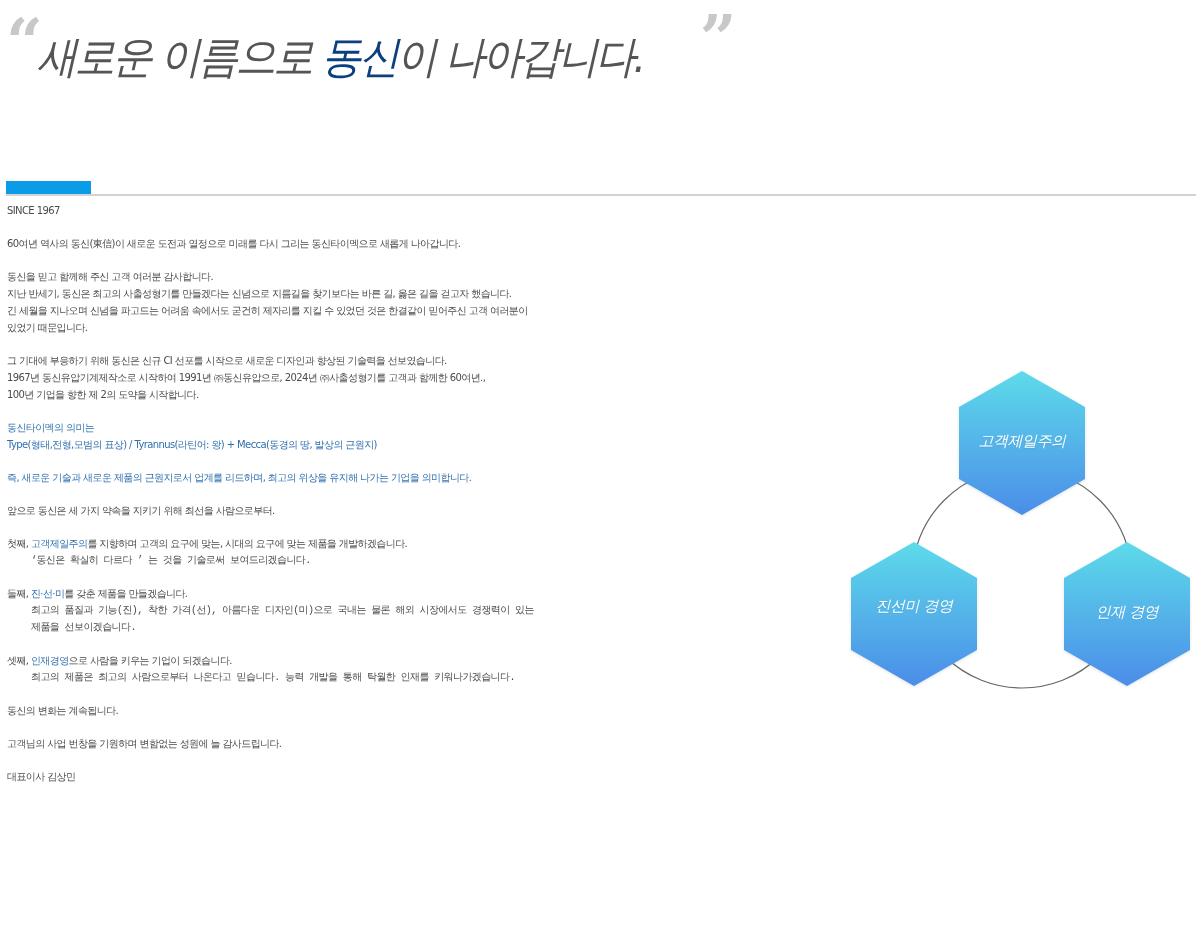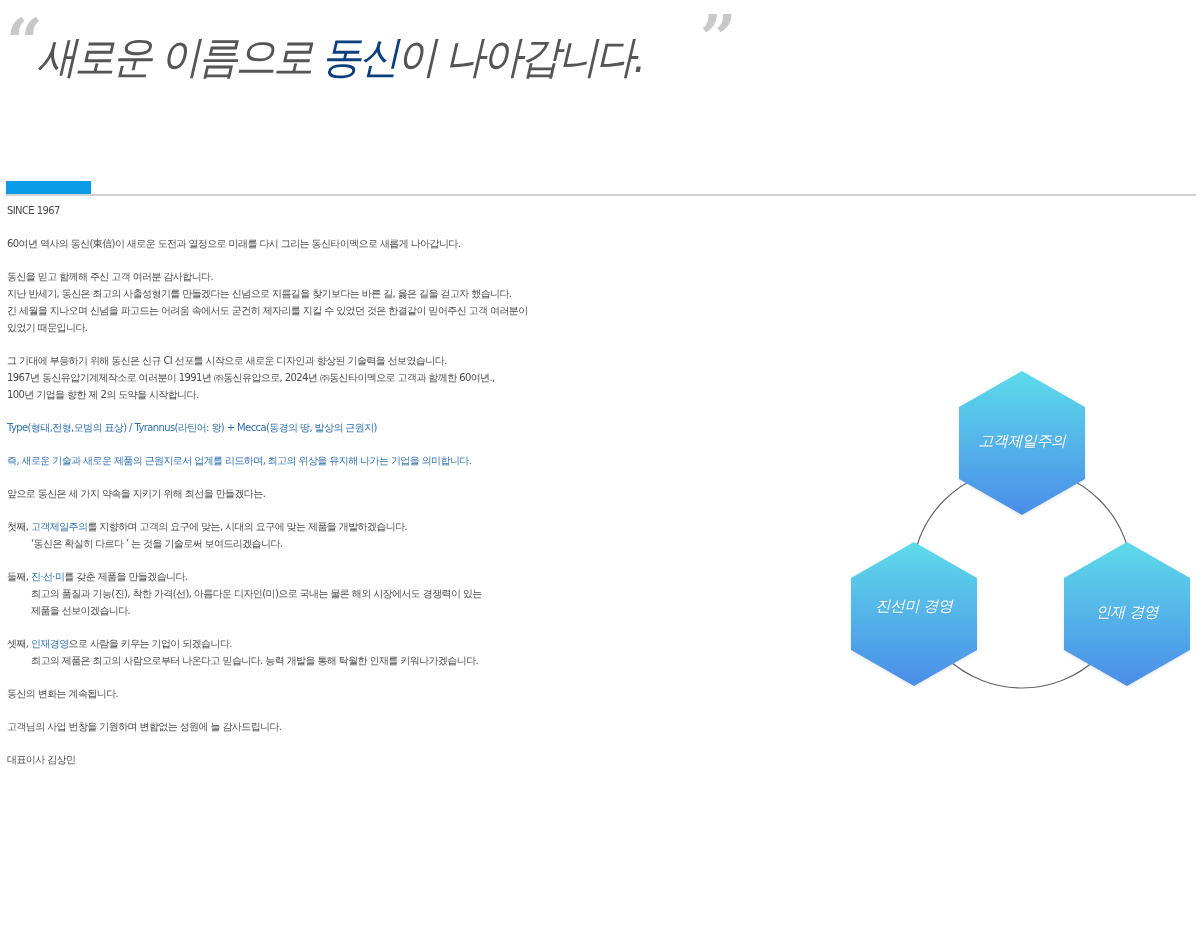--- a/index.html
+++ b/index.html
@@ -35,21 +35,21 @@
 
     .body-text {
       position: absolute; left: 7px; top: 202px; width: 760px;
       font-family: "DejaVu Sans", sans-serif;
       font-size: 10px; line-height: 17px; letter-spacing: -0.6px;
       color: #4a4a4a;
     }
     .body-text p { margin-bottom: 17px; }
     .body-text p.gap-sm { margin-bottom: 16px; }
     .body-text .line { display: block; white-space: nowrap; }
-    .body-text .indent { padding-left: 24px; }
+    .body-text .indent { padding-left: 24px; font-family: Liberation Mono, monospace; }
     .blue { color: #2f6fae; }
 
     .diagram { position: absolute; left: 840px; top: 360px; width: 360px; height: 340px; }
     .diagram svg { position: absolute; left: 0; top: 0; }
     .hex-label {
       position: absolute; width: 128px; text-align: center;
       color: #ffffff; font-family: "DejaVu Sans", sans-serif;
       font-size: 15px; font-style: italic; letter-spacing: -0.5px;
       text-shadow: 0 1px 1px rgba(0,0,0,0.08);
     }
@@ -77,34 +77,35 @@
 
   <p class="gap-sm">
     <span class="line">동신을 믿고 함께해 주신 고객 여러분 감사합니다.</span>
     <span class="line">지난 반세기, 동신은 최고의 사출성형기를 만들겠다는 신념으로 지름길을 찾기보다는 바른 길, 옳은 길을 걷고자 했습니다.</span>
     <span class="line">긴 세월을 지나오며 신념을 파고드는 어려움 속에서도 굳건히 제자리를 지킬 수 있었던 것은 한결같이 믿어주신 고객 여러분이</span>
     <span class="line">있었기 때문입니다.</span>
   </p>
 
   <p class="gap-sm">
     <span class="line">그 기대에 부응하기 위해 동신은 신규 CI 선포를 시작으로 새로운 디자인과 향상된 기술력을 선보였습니다.</span>
-    <span class="line">1967년 동신유압기계제작소로 여러분이 1991년 ㈜동신유압으로, 2024년 ㈜동신타이멕으로 고객과 함께한 60여년.,</span>
+    <span class="line">1967년 동신유압기계제작소로 시작하여 1991년 ㈜동신유압으로, 2024년 ㈜사출성형기를 고객과 함께한 60여년.,</span>
     <span class="line">100년 기업을 향한 제 2의 도약을 시작합니다.</span>
   </p>
 
   <p class="gap-sm blue">
+    <span class="line">동신타이멕의 의미는</span>
     <span class="line">Type(형태,전형,모범의 표상) / Tyrannus(라틴어: 왕) + Mecca(동경의 땅, 발상의 근원지)</span>
   </p>
 
   <p class="gap-sm blue">
       <span class="line">즉, 새로운 기술과 새로운 제품의 근원지로서 업계를 리드하며, 최고의 위상을 유지해 나가는 기업을 의미합니다.</span>
     </p>
 
   <p class="gap-sm">
-      <span class="line">앞으로 동신은 세 가지 약속을 지키기 위해 최선을 만들겠다는.</span>
+      <span class="line">앞으로 동신은 세 가지 약속을 지키기 위해 최선을 사람으로부터.</span>
     </p>
 
   <p class="gap-sm">
     <span class="line"><span>첫째, </span><span class="blue">고객제일주의</span><span>를 지향하며 고객의 요구에 맞는, 시대의 요구에 맞는 제품을 개발하겠습니다.</span></span>
     <span class="line indent">‘동신은 확실히 다르다 ’ 는 것을 기술로써 보여드리겠습니다.</span>
   </p>
 
   <p class="gap-sm">
     <span class="line"><span>둘째, </span><span class="blue">진·선·미</span><span>를 갖춘 제품을 만들겠습니다.</span></span>
     <span class="line indent">최고의 품질과 기능(진), 착한 가격(선), 아름다운 디자인(미)으로 국내는 물론 해외 시장에서도 경쟁력이 있는</span>

